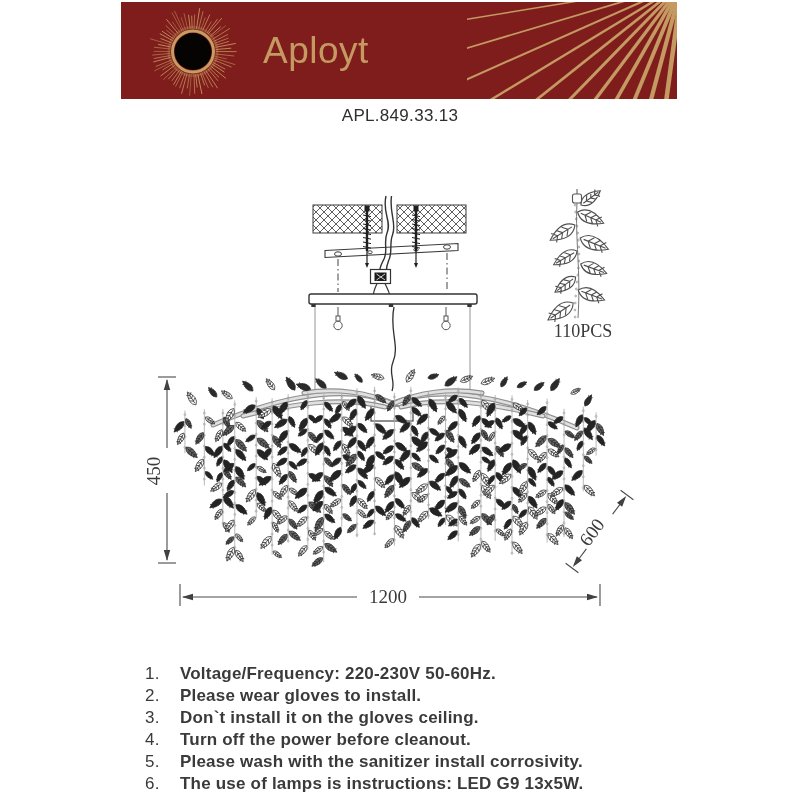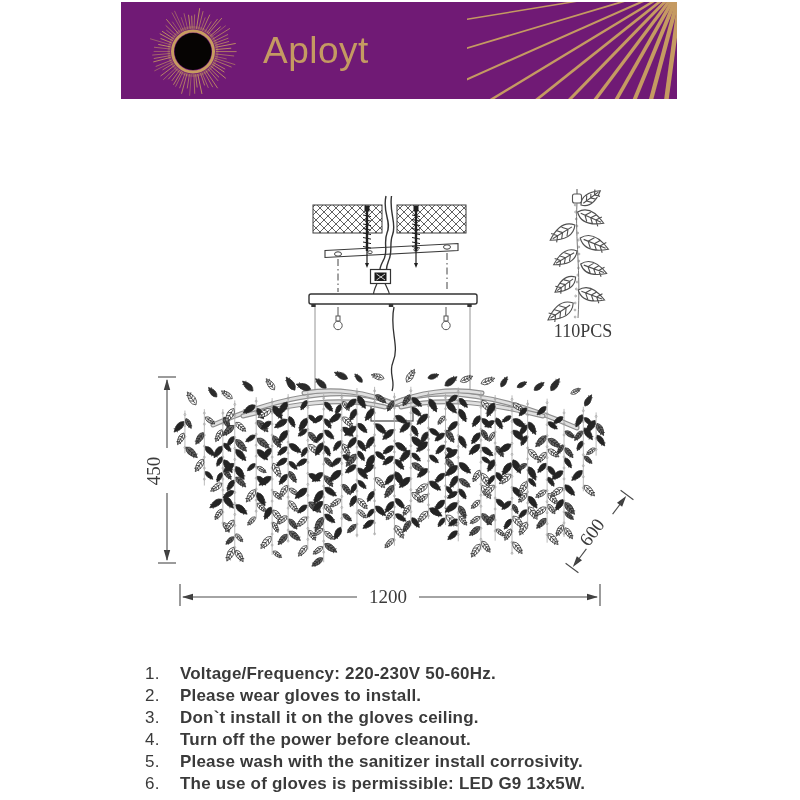--- a/index.html
+++ b/index.html
@@ -1,19 +1,19 @@
 <!DOCTYPE html>
 <html><head>
 <meta charset="utf-8">
 <style>
   html,body{margin:0;padding:0;background:#fff;}
   .page{position:relative;width:800px;height:800px;background:#ffffff;overflow:hidden;
         font-family:"Liberation Sans",sans-serif;}
   
-  .header{position:absolute;left:121px;top:2px;width:556px;height:97px;background:#701a75;
+  .header{position:absolute;left:121px;top:2px;width:556px;height:97px;background:#7f1d1d;
           display:flex;align-items:center;overflow:hidden;z-index:2;}
   .logo-svg{width:120px;height:97px;flex:0 0 auto;margin-left:12px;}
   .brand{color:#c59a62;font-size:37px;font-weight:300;letter-spacing:.5px;margin-left:10px;
          position:relative;z-index:2;}
   .rays-svg{position:absolute;right:0;top:0;width:210px;height:97px;}
   
   .title-block{position:absolute;left:0;top:104px;width:100%;text-align:center;z-index:2;}
   .title-line1{font-size:18px;font-weight:500;color:#2e2e2e;letter-spacing:.3px;line-height:24px;}
   .title-line2{font-size:17px;font-weight:500;color:#2e2e2e;letter-spacing:.3px;line-height:23px;}
   
@@ -114,20 +114,21 @@
         <line x1="215" y1="-18" x2="-15.064483942006262" y2="218.58050052465936" stroke="#c59a62" stroke-width="3.00"></line>
         <line x1="215" y1="-18" x2="16.861325642458326" y2="245.89593730073994" stroke="#c59a62" stroke-width="3.30"></line>
         <line x1="215" y1="-18" x2="51.99918402720385" y2="268.93332673672234" stroke="#c59a62" stroke-width="3.60"></line>
         <line x1="215" y1="-18" x2="89.77946735542842" y2="287.3192070673081" stroke="#c59a62" stroke-width="3.90"></line>
         <line x1="215" y1="-18" x2="129.58971511616812" y2="300.75552267539257" stroke="#c59a62" stroke-width="4.20"></line>
         <line x1="215" y1="-18" x2="170.78455881196362" y2="309.024455905896" stroke="#c59a62" stroke-width="4.50"></line>
       </svg>
   </div>
 
   <div class="title-block">
+    <div class="title-line2">APL.849.33.13</div>
   </div>
 
   <svg class="diagram" viewBox="0 0 800 800">
     <defs>
       <pattern id="net" width="8" height="8" patternUnits="userSpaceOnUse">
         <path d="M0,0 L8,8 M8,0 L0,8" stroke="#4f4f4f" stroke-width="0.9" fill="none"></path>
       </pattern>
     </defs>
     <g id="gen">
         <rect x="313" y="205" width="69" height="28" fill="url(#net)" stroke="#3a3a3a" stroke-width="1"></rect>
@@ -943,17 +944,17 @@
       <div class="ins-row">
         <span class="ins-num">4.</span>
         <span class="ins-text">Turn off the power before cleanout.</span>
       </div>
       <div class="ins-row">
         <span class="ins-num">5.</span>
         <span class="ins-text">Please wash with the sanitizer install corrosivity.</span>
       </div>
       <div class="ins-row">
         <span class="ins-num">6.</span>
-        <span class="ins-text">The use of gloves is permissible: LED G9 13x5W.</span>
+        <span class="ins-text">The use of lamps is instructions: LED G9 13x5W.</span>
       </div>
     </div>
 
 </div>
 
 </body></html>

